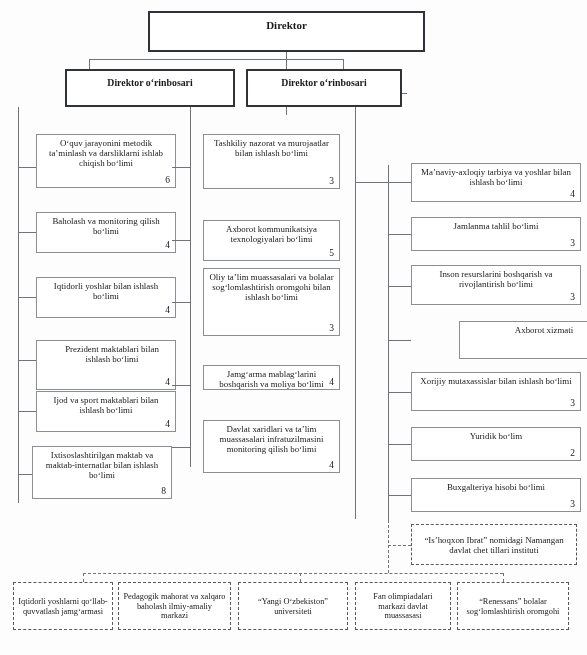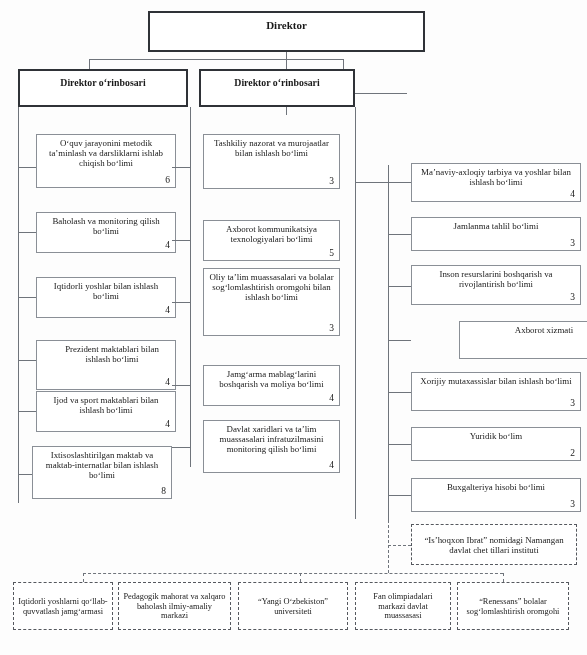--- a/index.html
+++ b/index.html
@@ -52,21 +52,21 @@
   .box.head .label {
     padding-top: 3px;
   }
   
   .box.dashed {
     border: 1px dashed #55585e;
     justify-content: center;
   }
   
   .fs-11 { font-size: 11px; }
-  .fs-10 { font-size: 9.8px; }
+  .fs-10 { font-size: 9.8px; margin-left: 47px; }
   .fs-9  { font-size: 8.9px; }
   .fs-85 { font-size: 8.4px; }
 
   
   .ln {
     position: absolute;
     background: #6f747b;
   }
   .ln.v { width: 1px; }
   .ln.h { height: 1px; }
@@ -170,21 +170,21 @@
     <span class="count">5</span>
   </div>
 
   <div class="ln h" style="left:172px; top:302px; width:18px;"></div>
   <div class="box fs-9" style="left:203px; top:268px; width:137px; height:68px;">
     <span class="label">Oliy ta’lim muassasalari va bolalar sog‘lomlashtirish oromgohi bilan ishlash bo‘limi</span>
     <span class="count">3</span>
   </div>
 
   <div class="ln h" style="left:172px; top:385px; width:18px;"></div>
-  <div class="box fs-9" style="left:203px; top:365px; width:137px; height:41px;">
+  <div class="box fs-9" style="left:203px; top:365px; width:137px; height:25px;">
     <span class="label">Jamg‘arma mablag‘larini boshqarish va moliya bo‘limi</span>
     <span class="count">4</span>
   </div>
 
   <div class="ln h" style="left:172px; top:447px; width:18px;"></div>
   <div class="box fs-9" style="left:203px; top:420px; width:137px; height:53px;">
     <span class="label">Davlat xaridlari va ta’lim muassasalari infratuzilmasini monitoring qilish bo‘limi</span>
     <span class="count">4</span>
   </div>
 

